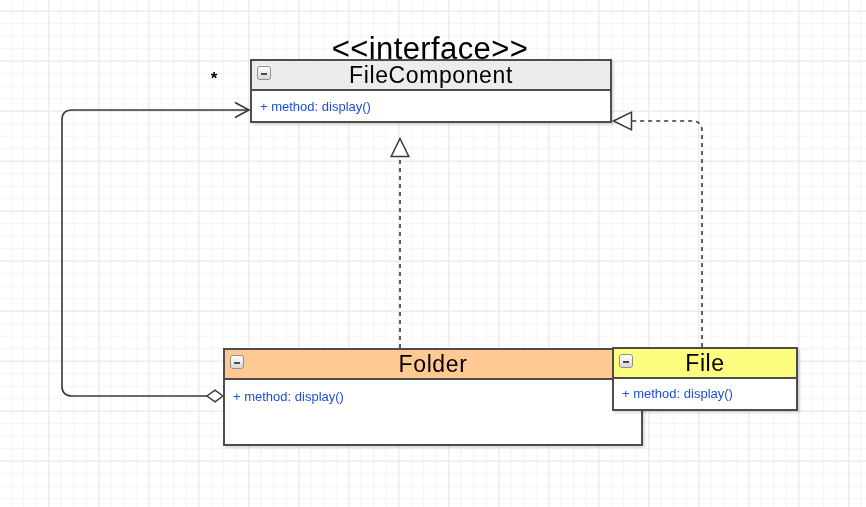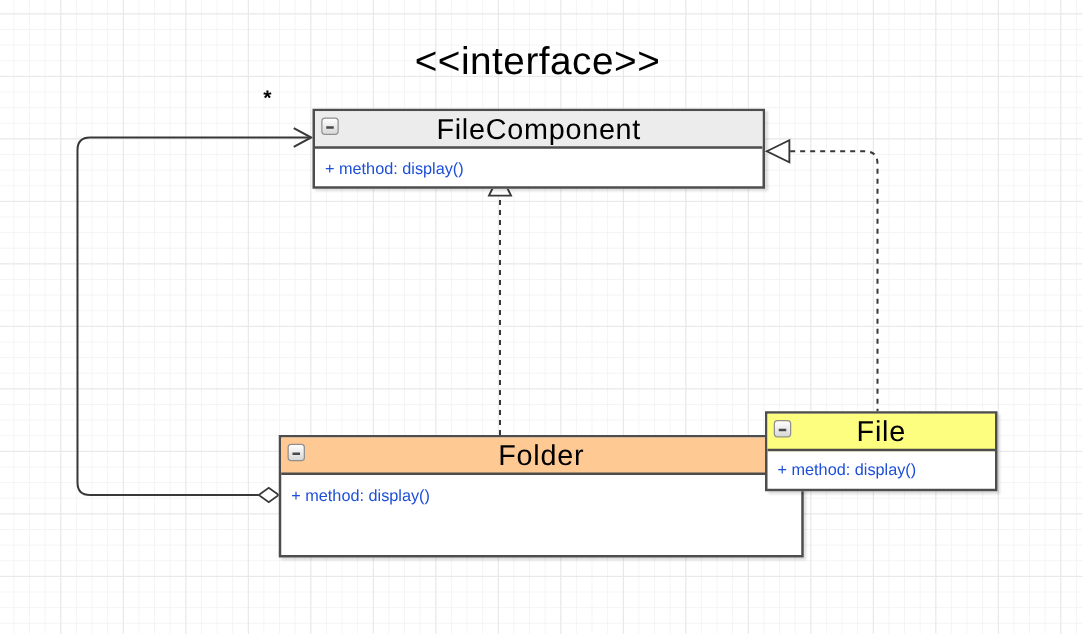--- a/index.html
+++ b/index.html
@@ -122,21 +122,21 @@
     <g>
       <path d="M 702 347 L 702 131 Q 702 121 692 121 L 631 121" fill="none" stroke="#383838" stroke-width="1.6" stroke-dasharray="4 4"></path>
       <path d="M 613.5 121 L 631.5 112.2 L 631.5 129.8 Z" fill="#ffffff" stroke="#383838" stroke-width="1.5"></path>
     </g>
   </svg>
 
   <div class="free-label stereotype-label">&lt;&lt;interface&gt;&gt;</div>
 
   <div class="free-label multiplicity-label">*</div>
 
-  <div class="uml-class" style="left:250px; top:87px; width:362px; height:64px;">
+  <div class="uml-class" style="left:250px; top:59px; width:362px; height:64px;">
     <div class="uml-header hdr-gray">
       <span class="collapse-btn">
           <span class="minus"></span>
         </span>
       <span>FileComponent</span>
     </div>
     <div class="uml-body">
       <div class="uml-method" style="height:30px;">+ method: display()</div>
     </div>
   </div>
@@ -146,21 +146,21 @@
       <span class="collapse-btn">
           <span class="minus"></span>
         </span>
       <span>Folder</span>
     </div>
     <div class="uml-body">
       <div class="uml-method" style="height:32px;">+ method: display()</div>
     </div>
   </div>
 
-  <div class="uml-class" style="left:612px; top:329px; width:186px; height:64px;">
+  <div class="uml-class" style="left:612px; top:347px; width:186px; height:64px;">
     <div class="uml-header hdr-yellow">
       <span class="collapse-btn">
           <span class="minus"></span>
         </span>
       <span>File</span>
     </div>
     <div class="uml-body">
       <div class="uml-method" style="height:28px;">+ method: display()</div>
     </div>
   </div>

